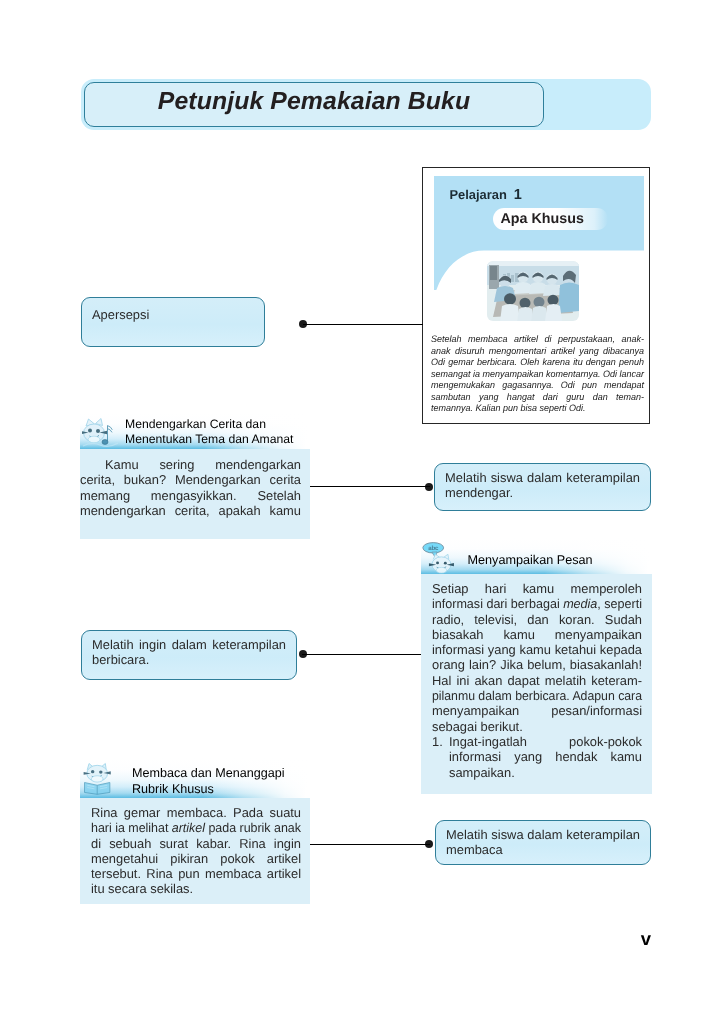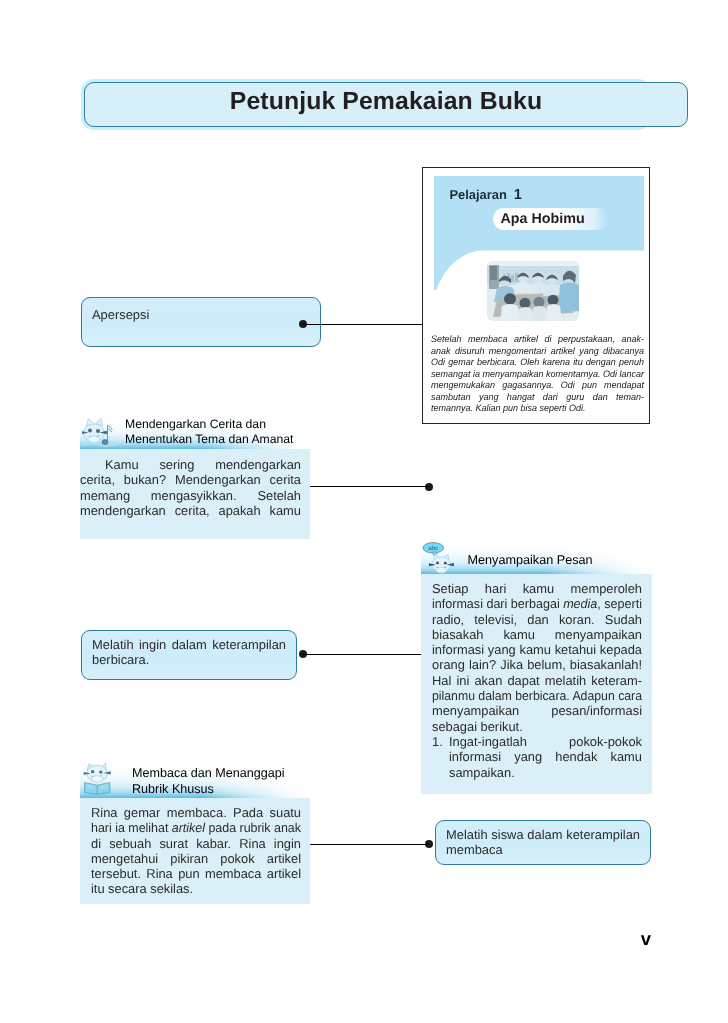--- a/index.html
+++ b/index.html
@@ -5,23 +5,23 @@
 <style>
   html,body{margin:0;padding:0;}
   body{width:728px;height:1023px;background:#ffffff;overflow:hidden;
        font-family:"Liberation Sans",sans-serif;color:#231f20;
        -webkit-font-smoothing:antialiased;text-rendering:geometricPrecision;}
   .page{position:relative;width:728px;height:1023px;}
 
   
   .title-halo{position:absolute;left:81px;top:79px;width:570px;height:51px;
     background:#c8edfb;border-radius:13px;filter:blur(.7px);}
-  .title-box{position:absolute;left:84px;top:82px;width:604px;height:45px;
+  .title-box{position:absolute;left:84px;top:82px;width:460px;height:45px;
     background:#d7eff9;border:1px solid #2e7f9b;border-radius:10px;
-    box-sizing:border-box;}
+    box-sizing:border-box;font-style:italic;}
   .title-text{position:absolute;left:0;top:-3px;width:100%;height:100%;
     display:flex;align-items:center;justify-content:center;
     font-size:24.8px;font-weight:bold;letter-spacing:.1px;color:#231f20;}
 
   
   .callout{position:absolute;background:linear-gradient(to bottom,#d4eef9 0%,#cdecf9 55%,#d7f0fb 100%);
     border:1px solid #2f7e99;
     border-radius:9px;box-sizing:border-box;font-size:12.9px;color:#2b2b2b;
     line-height:15.3px;text-align:justify;}
   .callout .ctext{position:absolute;left:10px;right:10px;top:5.5px;}
@@ -88,21 +88,21 @@
   </div>
 
   <div class="mock">
     <svg class="mock-blue" viewBox="0 0 210 107" preserveAspectRatio="none">
       <path d="M0,0 L210,0 L210,70 L50,70 C28,70 8,86 0,114 Z" fill="#b3e0f5"></path>
     </svg>
     <div class="mock-pelajaran">
       <span>Pelajaran</span><b>1</b>
     </div>
     <div class="mock-pill">
-      <span>Apa Hobimu</span>
+      <span>Apa Khusus</span>
     </div>
     <svg class="mock-photo" viewBox="0 0 92 60">
       <defs>
         <clipPath id="phclip">
             <rect x="0" y="0" width="92" height="60" rx="6" ry="6"></rect>
           </clipPath>
       </defs>
       <g clip-path="url(#phclip)">
         <rect x="0" y="0" width="92" height="60" fill="#eef1f0"></rect>
         <rect x="0" y="2" width="92" height="22" fill="#c9dee9"></rect>
@@ -160,26 +160,29 @@
       <div class="jline">Setelah membaca artikel di perpustakaan, anak-</div>
       <div class="jline">anak disuruh mengomentari artikel yang dibacanya</div>
       <div class="jline">Odi gemar berbicara. Oleh karena itu dengan penuh</div>
       <div class="jline">semangat ia menyampaikan komentarnya. Odi lancar</div>
       <div class="jline">mengemukakan gagasannya. Odi pun mendapat</div>
       <div class="jline">sambutan yang hangat dari guru dan teman-</div>
       <div class="jline last">temannya. Kalian pun bisa seperti Odi.</div>
     </div>
   </div>
 
-  <div class="callout" id="co0" style="left:81px;top:296.5px;width:240px;height:50px;">
+  <div class="callout" id="co0" style="left:81px;top:296.5px;width:184px;height:50px;">
     <div class="ctext" style="top:9.5px;">Apersepsi</div>
   </div>
   <div class="dot" style="left:298.8px;top:319.9px;"></div>
   <div class="conn" style="left:303px;top:323.5px;width:120px;"></div>
 
+  <div class="callout" id="co1" style="left:434px;top:463px;width:217px;height:48px;">
+    <div class="ctext">Melatih siswa dalam keterampilan mendengar.</div>
+  </div>
   <div class="dot" style="left:425.2px;top:482.6px;"></div>
   <div class="conn" style="left:310px;top:486px;width:120px;"></div>
 
   <div class="callout" id="co2" style="left:81px;top:630px;width:216px;height:50px;">
     <div class="ctext">Melatih ingin dalam keterampilan berbicara.</div>
   </div>
   <div class="dot" style="left:298.5px;top:649.8px;"></div>
   <div class="conn" style="left:302px;top:654px;width:119px;"></div>
 
   <div class="callout" id="co3" style="left:435px;top:820px;width:216px;height:45px;">

